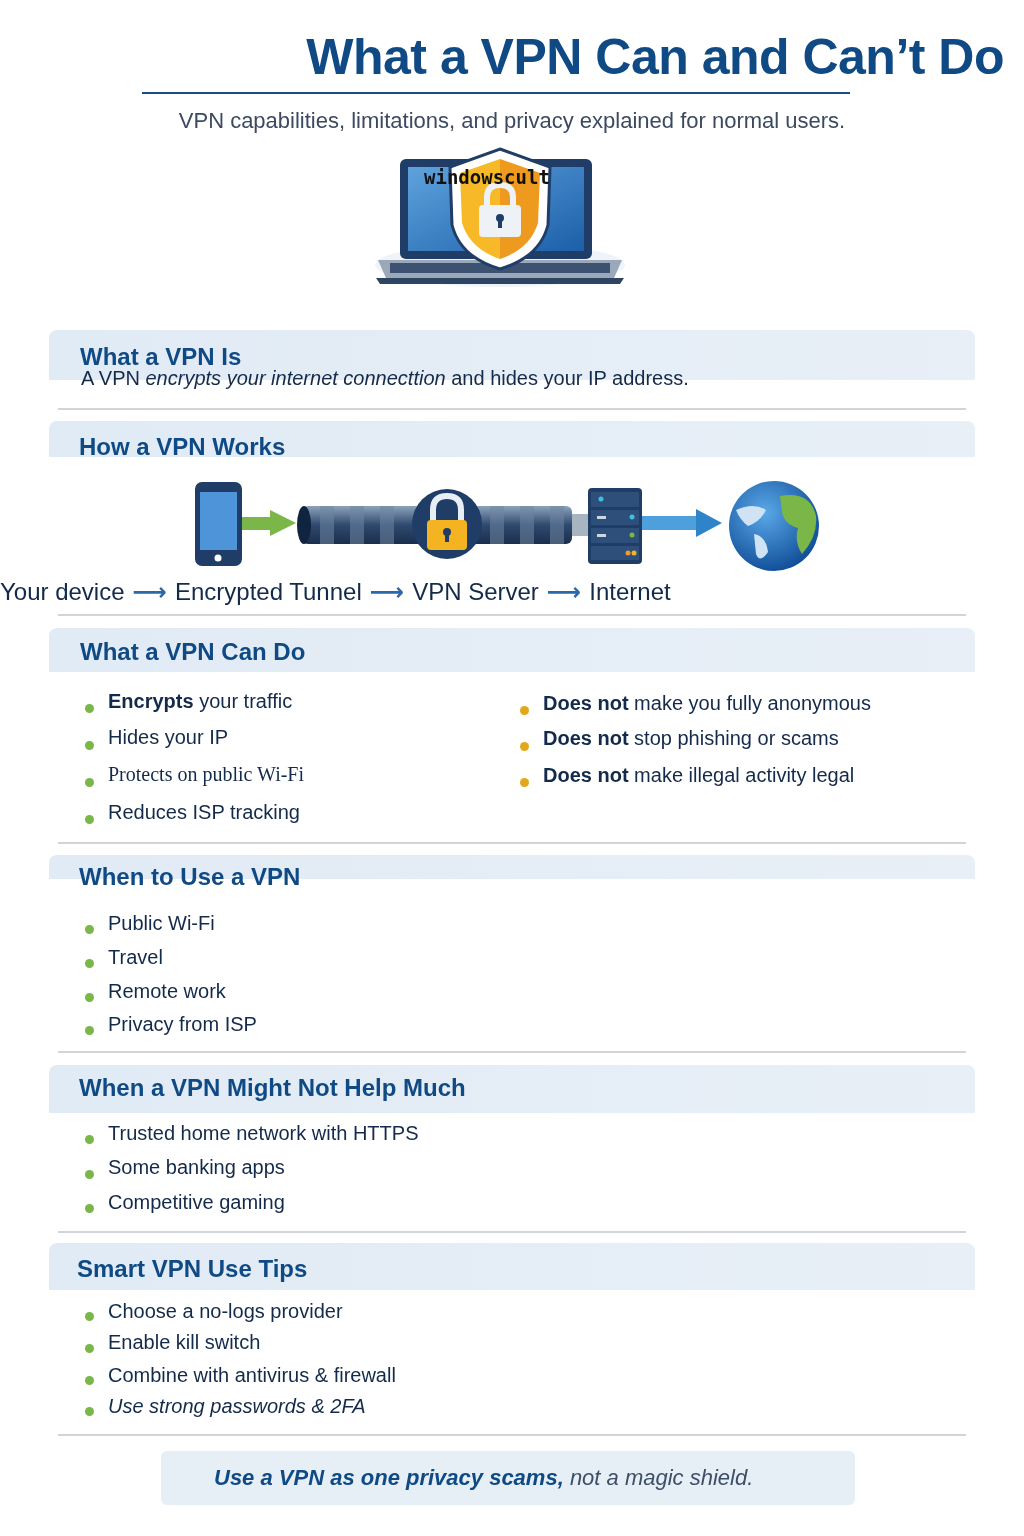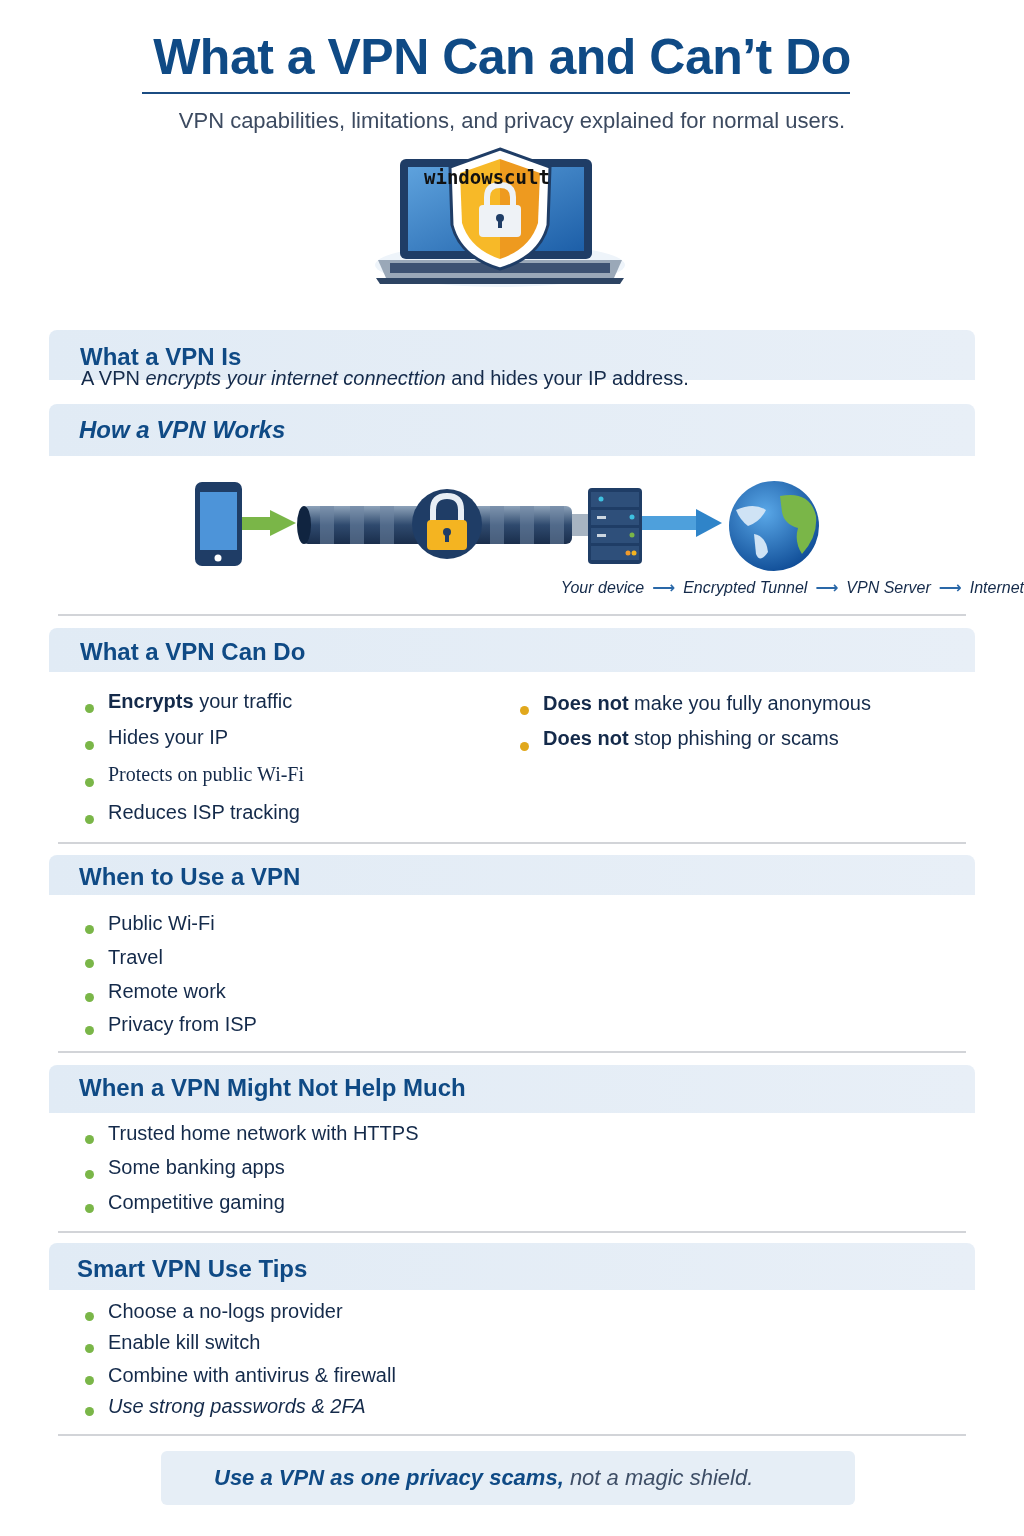--- a/index.html
+++ b/index.html
@@ -1,19 +1,19 @@
 <!DOCTYPE html>
 <html><head>
   <meta charset="utf-8">
   <style>
     * { box-sizing: border-box; margin: 0; padding: 0; }
     html, body { width: 1024px; height: 1536px; background: #ffffff; overflow: hidden; }
     body { font-family: "Liberation Sans", "DejaVu Sans", sans-serif; color: #142a4a; position: relative; }
 
-    .title { position: absolute; left: 0; top: 28px; width: 1004px; text-align: center;
+    .title { position: absolute; left: 0; top: 28px; width: 1004px; text-align: right;
       font-size: 50px; font-weight: bold; color: #0f4a85; letter-spacing: -0.5px; }
     .title-rule { position: absolute; left: 142px; top: 92px; width: 708px; height: 2px; background: #1b4c82; }
     .subtitle { position: absolute; left: 0; top: 108px; width: 1024px; text-align: center;
       font-size: 22px; color: #3c4a60; }
 
     .hero { position: absolute; left: 370px; top: 145px; width: 260px; height: 145px; }
     .watermark { position: absolute; left: 424px; top: 166px; font-family: "DejaVu Sans Mono", monospace;
       font-size: 19px; color: #111; font-weight: bold; }
 
     .section-head { position: absolute; left: 49px; width: 926px; background: linear-gradient(90deg,#e1ebf5,#e8eff7);
@@ -25,21 +25,21 @@
     .body-text i { font-style: italic; }
 
     ul.list { position: absolute; list-style: none; }
     ul.list li { position: relative; padding-left: 25px; font-size: 20px; color: #142a4a; white-space: nowrap; }
     ul.list li::before { content: ""; position: absolute; left: 2px; top: 50%; width: 9px; height: 9px;
       margin-top: -4px; border-radius: 50%; background: var(--dot, #7ab648); }
     ul.list li b { font-weight: bold; }
     ul.list.amber { --dot: #e1a81c; }
 
     .flow { position: absolute; left: 170px; top: 476px; width: 680px; height: 100px; }
-    .flow-labels { position: absolute; left: 0; top: 578px; width: 1024px; text-align: right; font-size: 16px; color: #142a4a; font-style: italic; }
+    .flow-labels { position: absolute; left: 0; top: 578px; width: 1024px; text-align: left; font-size: 24px; color: #142a4a; }
     .flow-labels .arr { color: #2a68a8; font-weight: bold; margin: 0 8px; }
 
     .footer-box { position: absolute; left: 161px; top: 1451px; width: 694px; height: 54px; background: #e6eef6; border-radius: 6px; }
     .footer-box p { position: absolute; left: 53px; top: 14px; font-size: 22px; font-style: italic; color: #3e4e66; white-space: nowrap; }
     .footer-box b { color: #0f4a85; font-weight: bold; }
   </style>
 </head>
 <body>
 
 <div class="title">What a VPN Can and Can’t Do</div>
@@ -73,21 +73,21 @@
 <div class="watermark">windowscult</div>
 
 <div class="section-head" style="top:299px;height:50px;margin-top:31px;">
   <span style="top:13px;">What a VPN Is</span>
 </div>
 <div class="body-text" style="left:81px;top:367px;">
   <span>A VPN </span><i>encrypts</i><i> your internet connecttion</i><span> and hides your IP address.</span>
 </div>
 <div class="divider" style="top:408px;"></div>
 
-<div class="section-head" style="top:404px;height:52px;font-style:italic;">
+<div class="section-head" style="top:421px;height:36px;">
   <span style="top:12px;left:30px;">How a VPN Works</span>
 </div>
 <svg class="flow" viewBox="0 0 680 100">
   <defs>
     <linearGradient id="tun" x1="0" y1="0" x2="0" y2="1">
         <stop offset="0" stop-color="#8ea3ba"></stop>
         <stop offset="0.5" stop-color="#2f4a6e"></stop>
         <stop offset="1" stop-color="#1a2e4c"></stop>
       </linearGradient>
     <radialGradient id="glb" cx="0.4" cy="0.35" r="0.7">
@@ -159,24 +159,25 @@
 </div>
 <ul class="list" style="left:83px;top:690px;">
   <li style="height:36px;"><b>Encrypts</b><span> your traffic</span></li>
   <li style="height:37px;"><b></b><span>Hides your IP</span></li>
   <li style="height:38px;font-family:Liberation Serif, serif;"><b></b><span>Protects on public Wi-Fi</span></li>
   <li style="height:36px;"><b></b><span>Reduces ISP tracking</span></li>
 </ul>
 <ul class="list amber" style="left:518px;top:692px;">
   <li style="height:35px;"><b>Does not</b><span> make you fully anonymous</span></li>
   <li style="height:37px;"><b>Does not</b><span> stop phishing or scams</span></li>
+  <li style="height:35px;"><b>Does not</b><span> make illegal activity legal</span></li>
 </ul>
 <div class="divider" style="top:842px;"></div>
 
-<div class="section-head" style="top:855px;height:40px;">
+<div class="section-head" style="top:855px;height:24px;">
   <span style="top:8px;left:30px;">When to Use a VPN</span>
 </div>
 <ul class="list" style="left:83px;top:912px;">
   <li style="height:34px;">Public Wi-Fi</li>
   <li style="height:34px;">Travel</li>
   <li style="height:33px;">Remote work</li>
   <li style="height:34px;">Privacy from ISP</li>
 </ul>
 <div class="divider" style="top:1051px;"></div>
 

